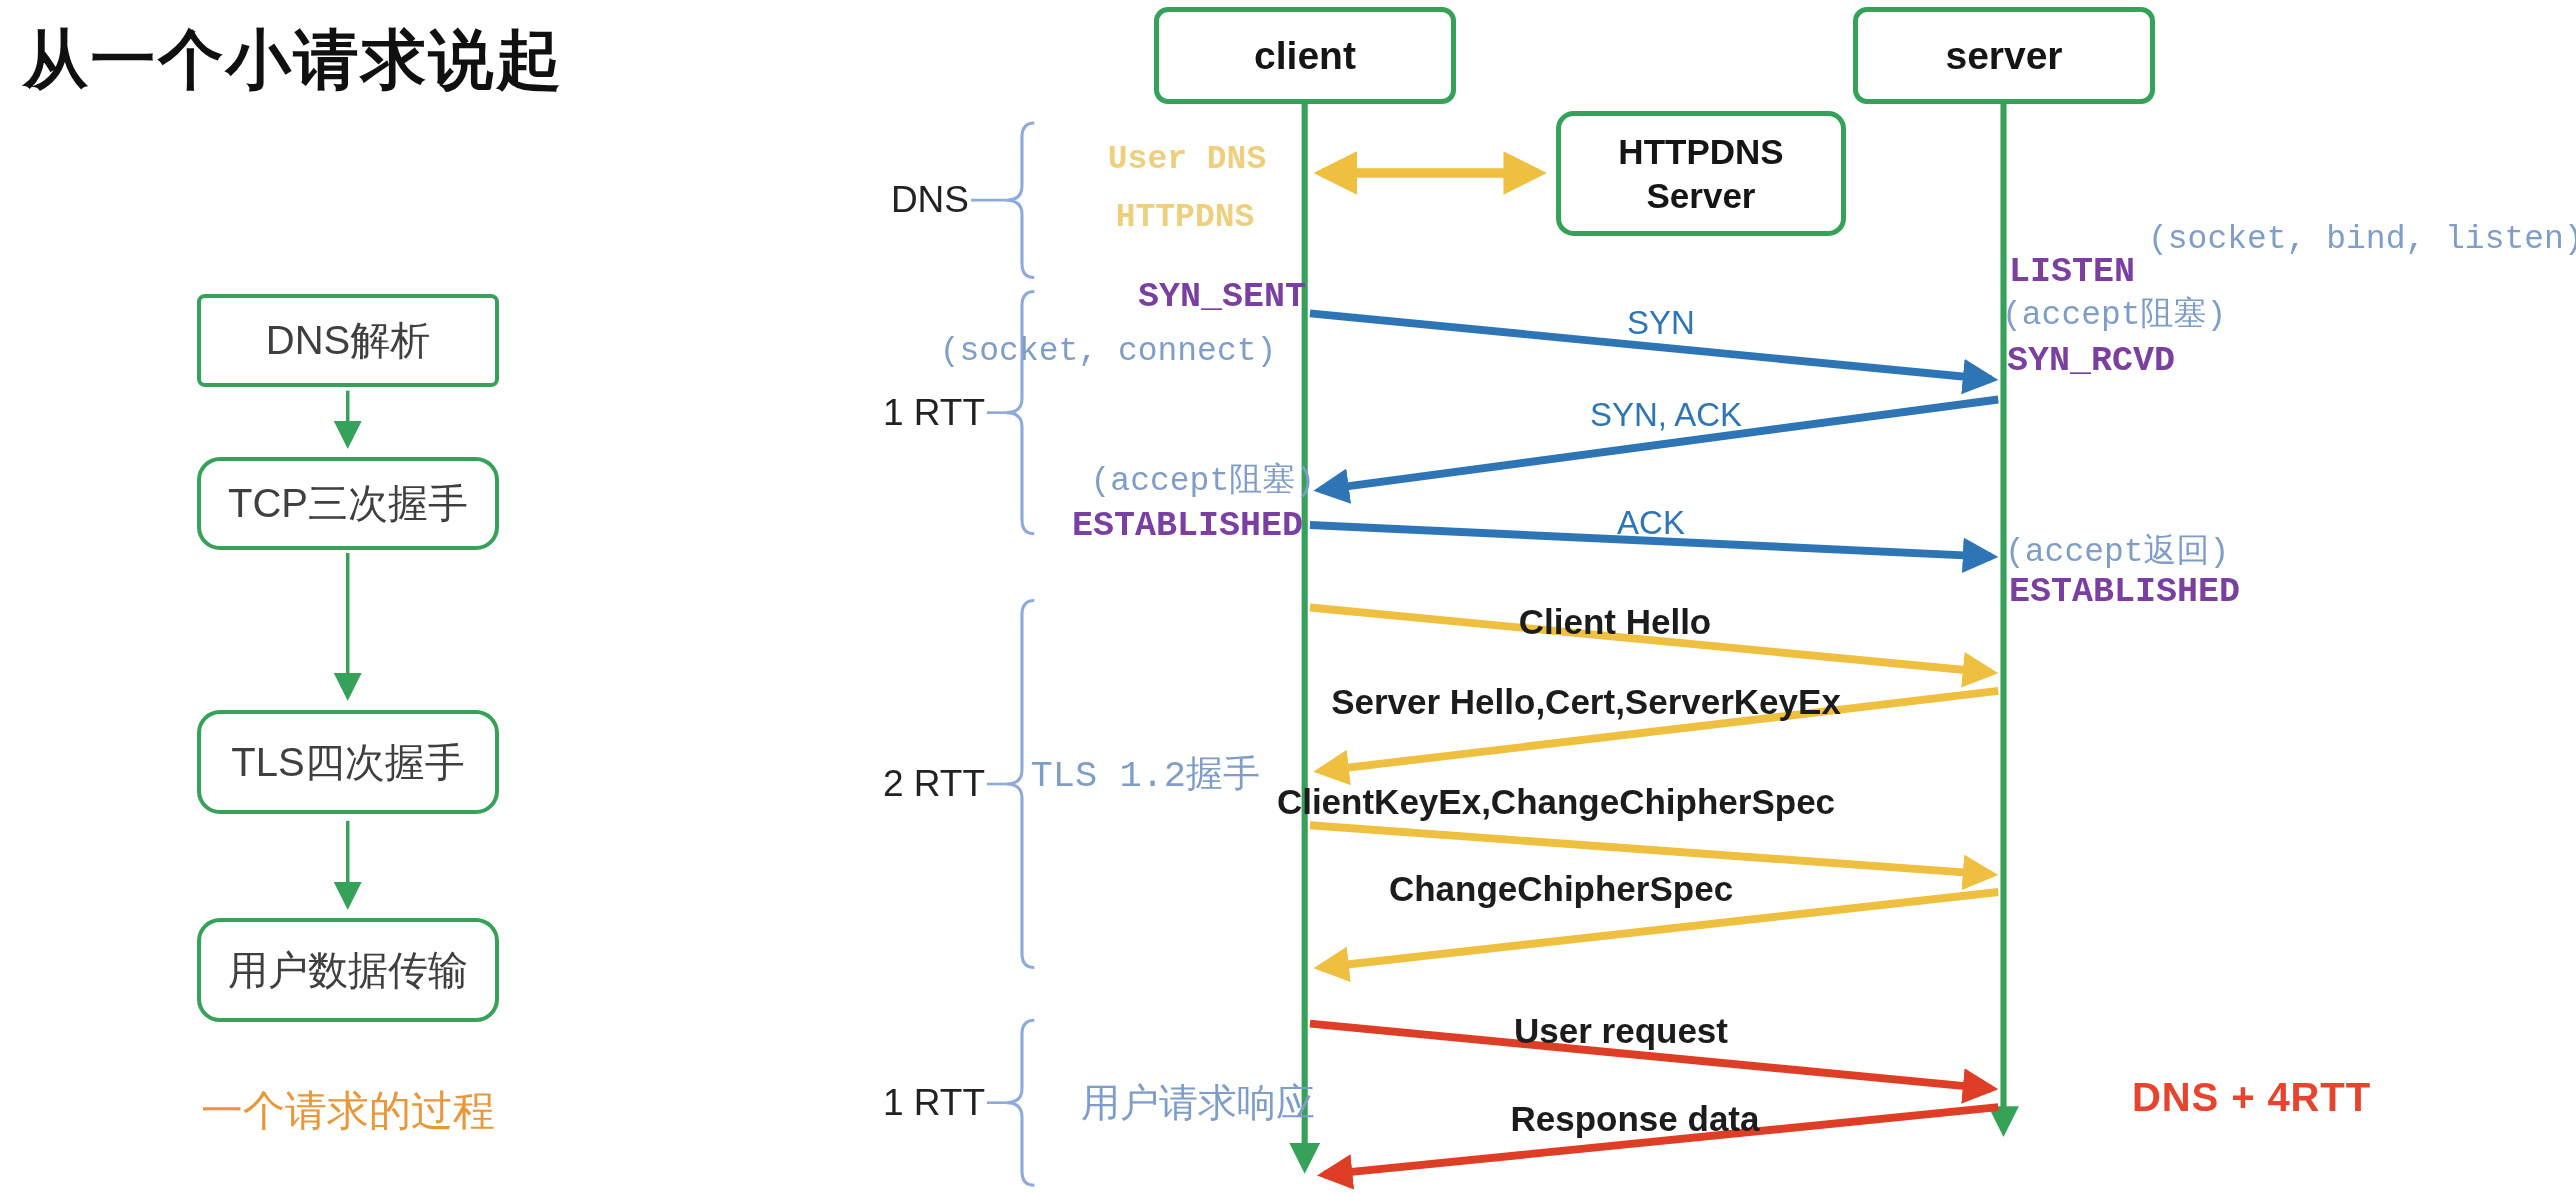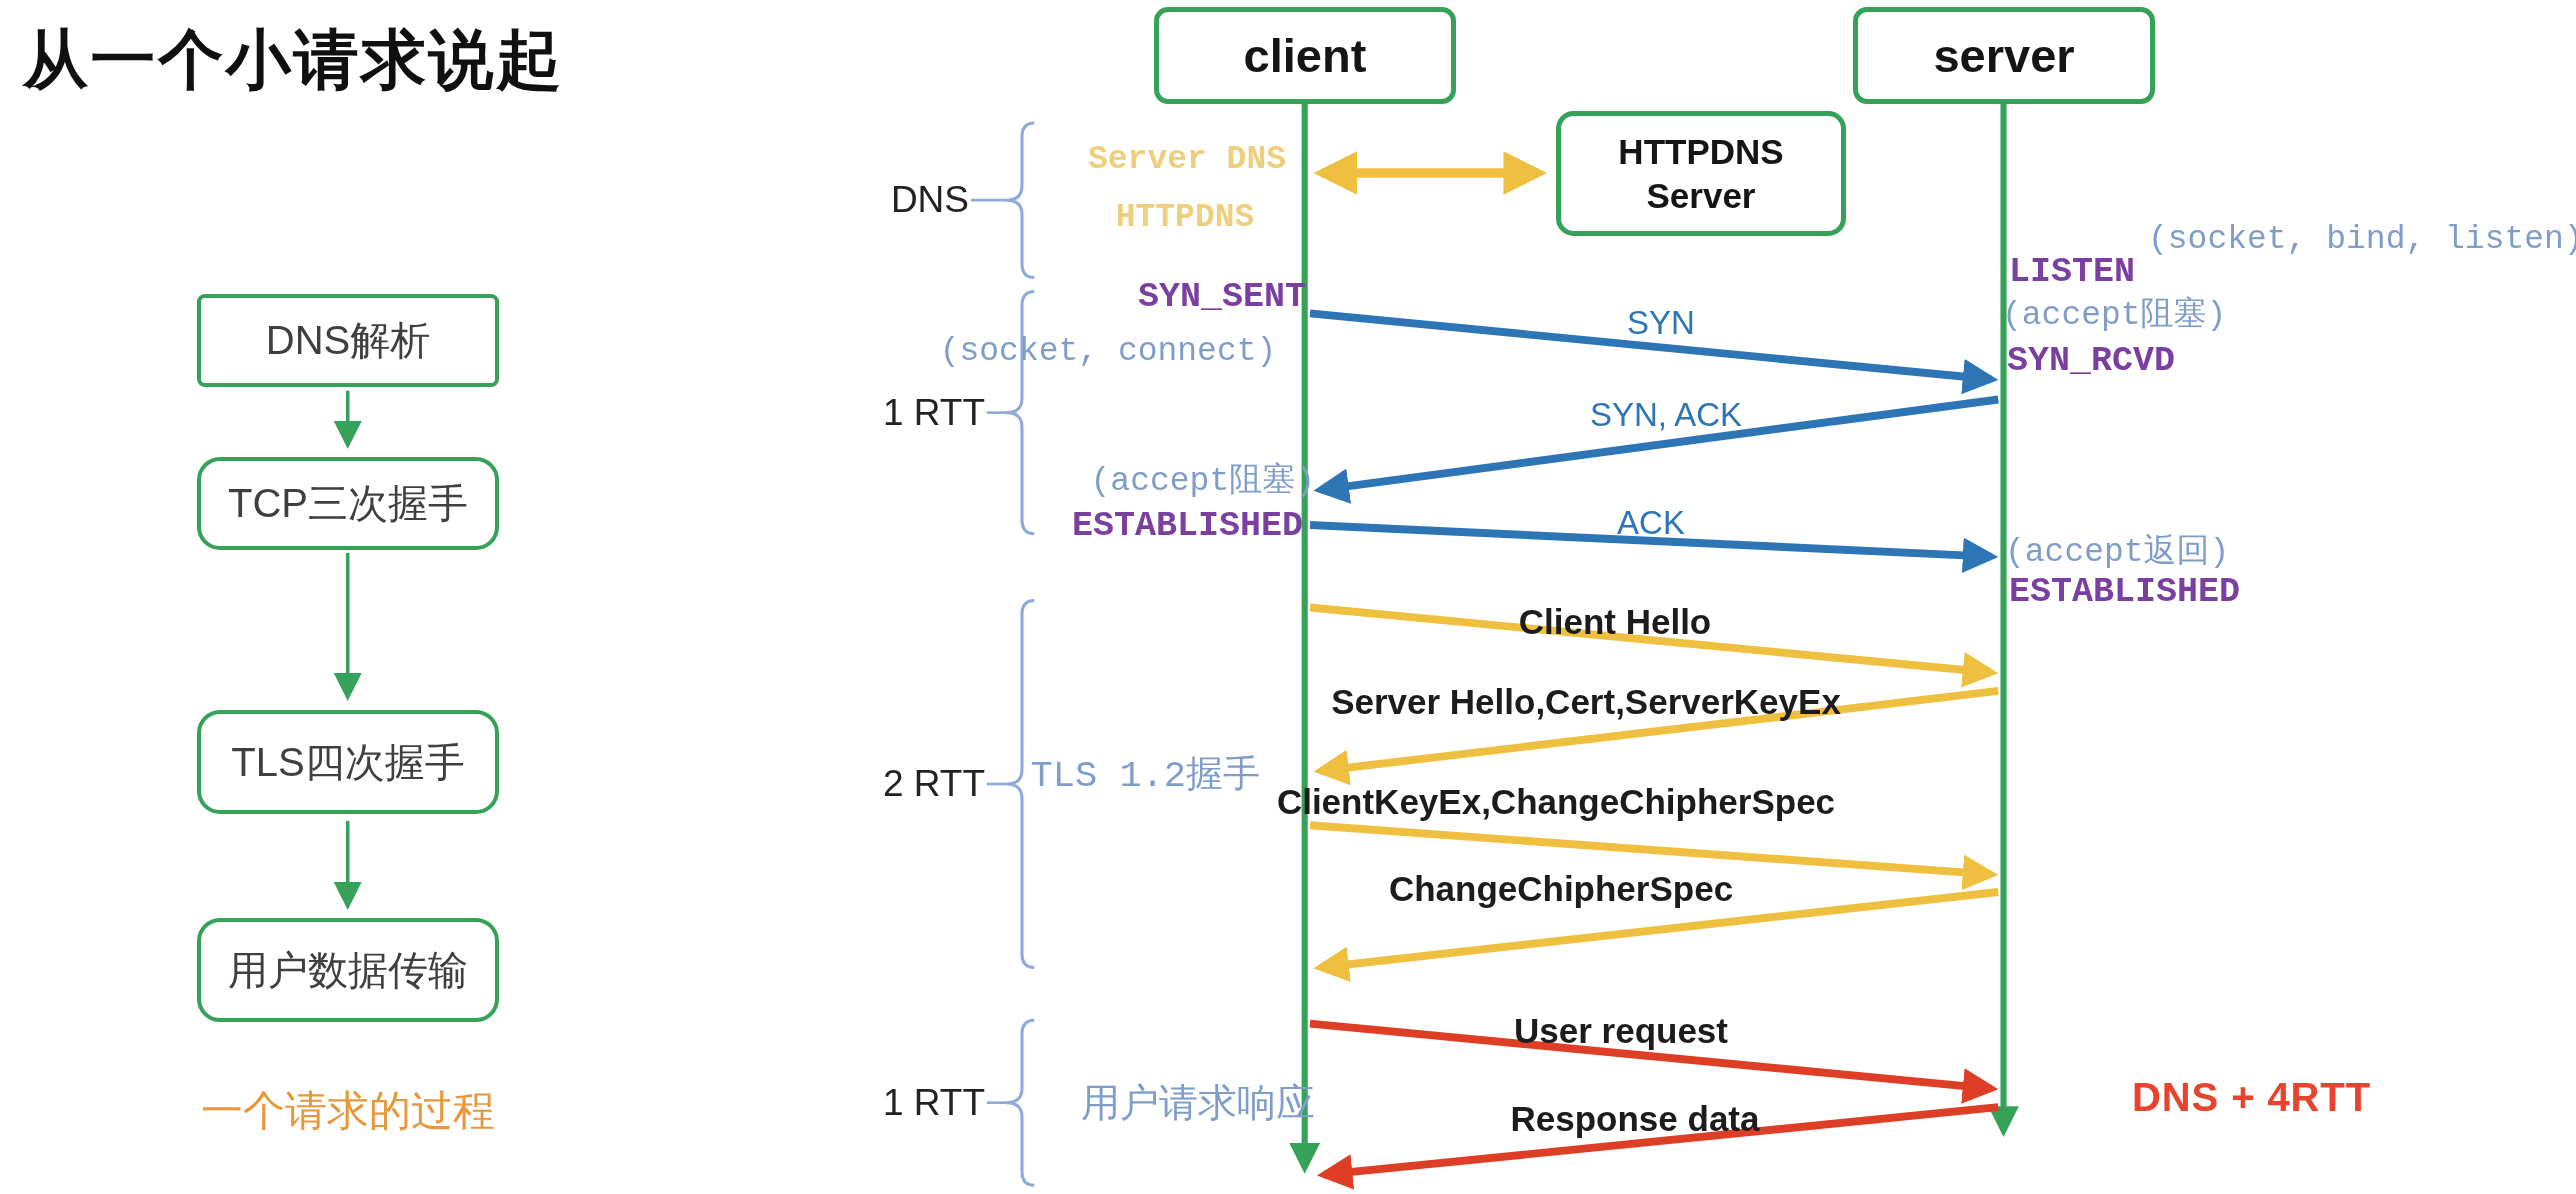--- a/index.html
+++ b/index.html
@@ -1,21 +1,21 @@
 <!DOCTYPE html>
 <html style="font-size:14px"><head>
 <meta charset="utf-8">
 <style>
   html,body{margin:0;padding:0;background:#fff;}
   .canvas{position:relative;width:2576px;height:1194px;background:#ffffff;overflow:hidden;
           font-family:"Liberation Sans",sans-serif;}
   svg.overlay{position:absolute;left:0;top:0;z-index:1;}
   .box{position:absolute;background:#fff;display:flex;align-items:center;justify-content:center;z-index:2;box-sizing:border-box;}
   .flow-box{border:4.4px solid #36a259;border-radius:23px;font-size:40px;color:#3f3f3f;}
-  .actor-box{border:5.3px solid #36a259;border-radius:14px;font-size:47px;font-weight:700;color:#151515;}
+  .actor-box{border:5.3px solid #36a259;border-radius:14px;font-size:39px;font-weight:700;color:#151515;}
   .httpdns-box{border:5.3px solid #36a259;border-radius:17.6px;font-size:35px;font-weight:700;color:#151515;
                flex-direction:column;line-height:1.25;text-align:center;}
   .lbl{position:absolute;white-space:nowrap;z-index:3;}
   .ctr{transform:translate(-50%,-50%);}
   .vmid{transform:translateY(-50%);}
   .ralign{text-align:right;}
   .title{font-size:65px;font-weight:900;color:#101010;letter-spacing:2.6px;}
   .caption{font-size:42px;font-weight:500;color:#e8973a;}
   .seclbl{font-size:37px;font-weight:500;color:#222;}
   .mono{font-family:"Liberation Mono",monospace;}
@@ -107,21 +107,21 @@
   </div>
   <div class="box actor-box" style="left:1853px;top:7px;width:302px;height:97px;">
     <span>server</span>
   </div>
   <div class="box httpdns-box" style="left:1556px;top:111px;width:290px;height:125px;">
     <span>HTTPDNS</span>
     <span>Server</span>
   </div>
 
   <div class="lbl seclbl vmid ralign" style="right:1607px;top:200px;">DNS</div>
-  <div class="lbl gold mono ctr" style="left:1187px;top:159px;">Server DNS</div>
+  <div class="lbl gold mono ctr" style="left:1187px;top:159px;">User DNS</div>
   <div class="lbl gold mono ctr" style="left:1185px;top:217px;">HTTPDNS</div>
 
   <div class="lbl seclbl vmid ralign" style="right:1591px;top:413px;">1 RTT</div>
   <div class="lbl state mono vmid ralign" style="right:1270px;top:297px;">SYN_SENT</div>
   <div class="lbl note mono ctr" style="left:1108px;top:351px;">(socket, connect)</div>
   <div class="lbl note mono vmid ralign" style="right:1261px;top:479px;">(accept阻塞)</div>
   <div class="lbl state mono vmid ralign" style="right:1273px;top:526px;">ESTABLISHED</div>
 
   <div class="lbl bluemsg ctr" style="left:1661px;top:323px;">SYN</div>
   <div class="lbl bluemsg ctr" style="left:1666px;top:415px;">SYN, ACK</div>

